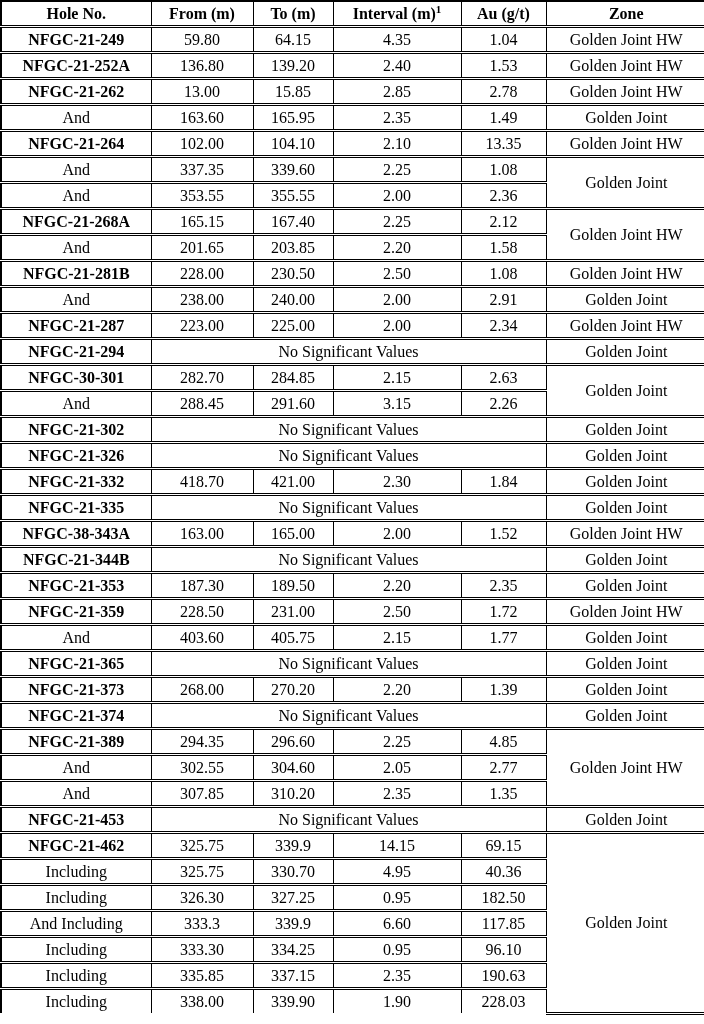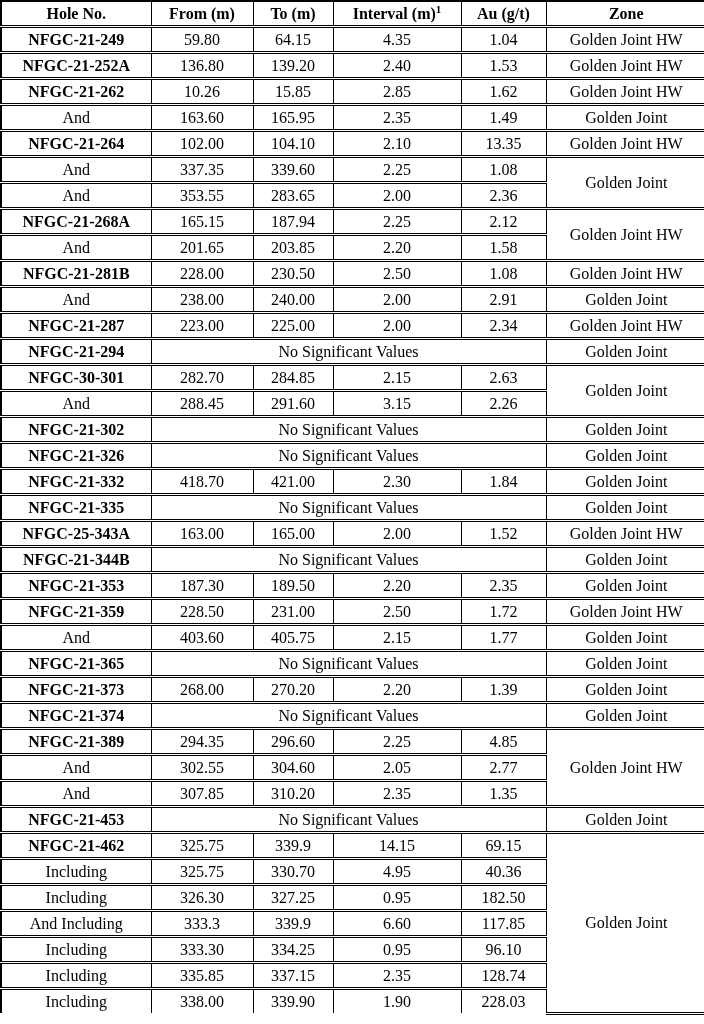--- a/index.html
+++ b/index.html
@@ -87,24 +87,24 @@
       <tr>
         <td class="hole-bold">NFGC-21-252A</td>
         <td>136.80</td>
         <td>139.20</td>
         <td>2.40</td>
         <td>1.53</td>
         <td class="col-last">Golden Joint HW</td>
       </tr>
       <tr>
         <td class="hole-bold">NFGC-21-262</td>
-        <td>10.26</td>
+        <td>13.00</td>
         <td>15.85</td>
         <td>2.85</td>
-        <td>1.62</td>
+        <td>2.78</td>
         <td class="col-last">Golden Joint HW</td>
       </tr>
       <tr>
         <td>And</td>
         <td>163.60</td>
         <td>165.95</td>
         <td>2.35</td>
         <td>1.49</td>
         <td class="col-last">Golden Joint</td>
       </tr>
@@ -120,28 +120,28 @@
         <td>And</td>
         <td>337.35</td>
         <td>339.60</td>
         <td>2.25</td>
         <td>1.08</td>
         <td class="col-last" rowspan="2">Golden Joint</td>
       </tr>
       <tr>
         <td>And</td>
         <td>353.55</td>
-        <td>283.65</td>
+        <td>355.55</td>
         <td>2.00</td>
         <td>2.36</td>
       </tr>
       <tr>
         <td class="hole-bold">NFGC-21-268A</td>
         <td>165.15</td>
-        <td>187.94</td>
+        <td>167.40</td>
         <td>2.25</td>
         <td>2.12</td>
         <td class="col-last" rowspan="2">Golden Joint HW</td>
       </tr>
       <tr>
         <td>And</td>
         <td>201.65</td>
         <td>203.85</td>
         <td>2.20</td>
         <td>1.58</td>
@@ -207,21 +207,21 @@
         <td>2.30</td>
         <td>1.84</td>
         <td class="col-last">Golden Joint</td>
       </tr>
       <tr>
         <td class="hole-bold">NFGC-21-335</td>
         <td colspan="4">No Significant Values</td>
         <td class="col-last">Golden Joint</td>
       </tr>
       <tr>
-        <td class="hole-bold">NFGC-25-343A</td>
+        <td class="hole-bold">NFGC-38-343A</td>
         <td>163.00</td>
         <td>165.00</td>
         <td>2.00</td>
         <td>1.52</td>
         <td class="col-last">Golden Joint HW</td>
       </tr>
       <tr>
         <td class="hole-bold">NFGC-21-344B</td>
         <td colspan="4">No Significant Values</td>
         <td class="col-last">Golden Joint</td>
@@ -329,21 +329,21 @@
         <td>333.30</td>
         <td>334.25</td>
         <td>0.95</td>
         <td>96.10</td>
       </tr>
       <tr>
         <td>Including</td>
         <td>335.85</td>
         <td>337.15</td>
         <td>2.35</td>
-        <td>128.74</td>
+        <td>190.63</td>
       </tr>
       <tr class="row-last">
         <td>Including</td>
         <td>338.00</td>
         <td>339.90</td>
         <td>1.90</td>
         <td>228.03</td>
       </tr>
     </tbody>
 </table>

